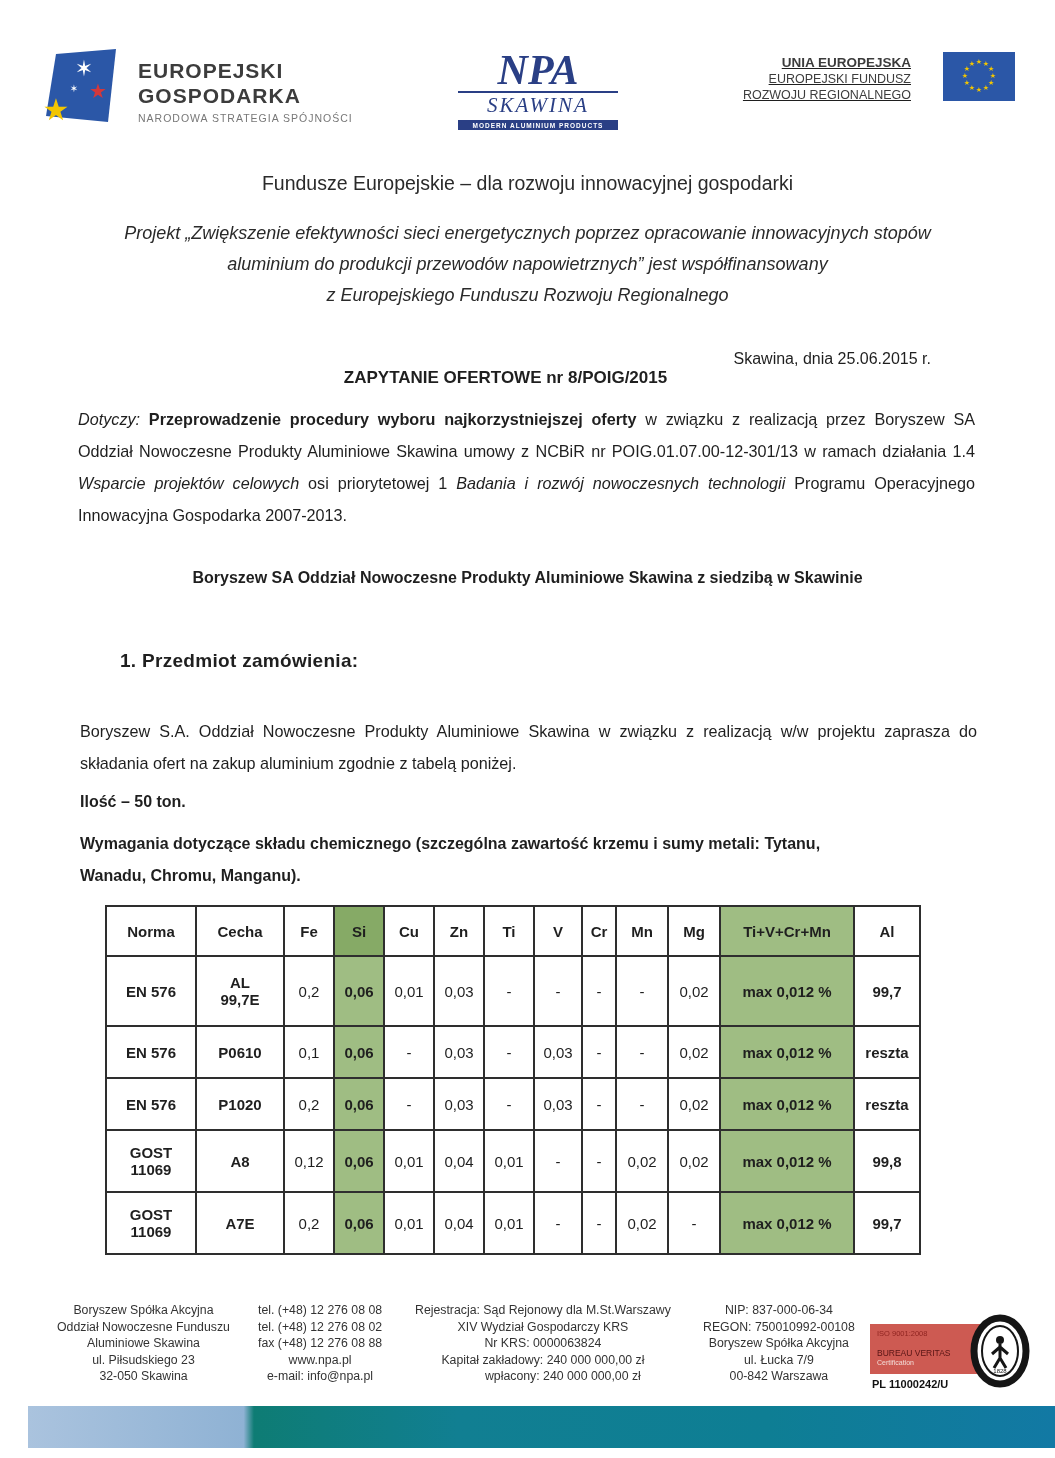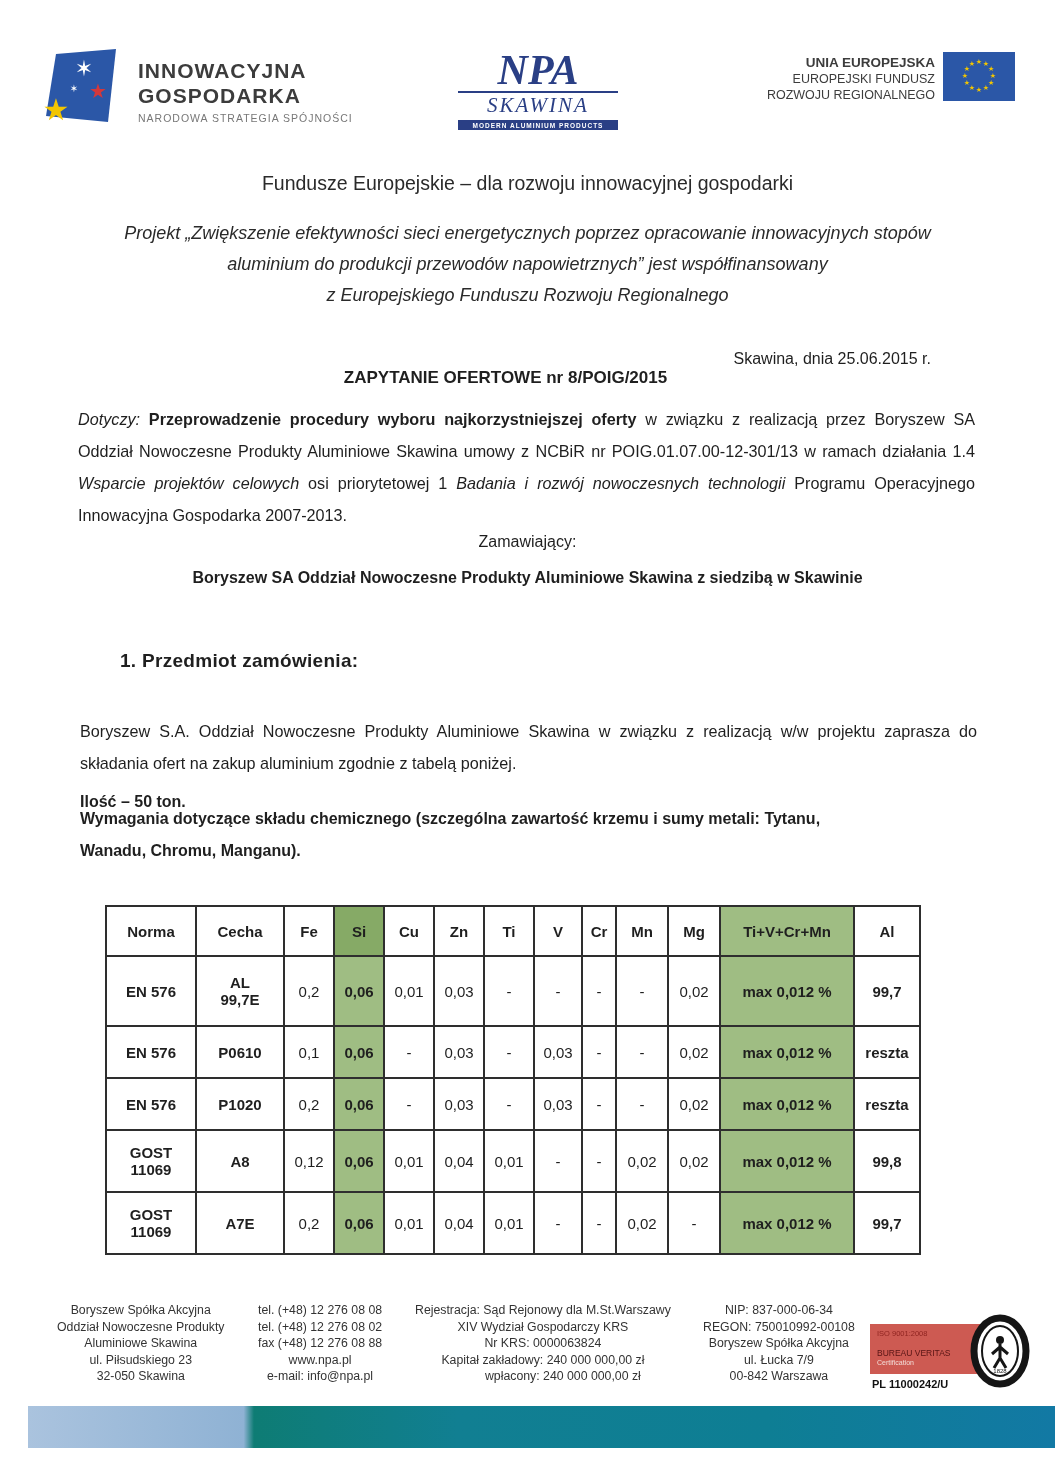--- a/index.html
+++ b/index.html
@@ -20,39 +20,39 @@
   .logo-ig{position:absolute;left:0;top:4px;display:flex;align-items:flex-start;}
   .ig-flag{width:84px;height:86px;flex:0 0 auto;}
   .ig-text{margin-left:14px;padding-top:12px;}
   .ig-line{font-size:21px;font-weight:bold;letter-spacing:1px;color:#3c3c3c;line-height:25px;}
   .ig-sub{margin-top:4px;font-size:10.5px;letter-spacing:1px;color:#777;}
   .logo-npa{position:absolute;left:418px;top:8px;width:160px;text-align:center;}
   .npa-name{font-family:"Liberation Serif",serif;font-style:italic;font-weight:bold;font-size:42px;line-height:40px;color:var(--navy);}
   .npa-city{font-family:"Liberation Serif",serif;font-style:italic;font-size:21px;letter-spacing:2px;color:var(--navy);border-top:2px solid var(--navy);margin-top:1px;padding-top:0px;}
   .npa-strip{margin-top:2px;background:var(--navy);color:#fff;font-size:6.5px;font-weight:bold;letter-spacing:1px;padding:2px 0 1px;}
   .logo-eu{position:absolute;right:0;top:10px;display:flex;align-items:flex-start;}
-  .eu-text{text-align:right;margin-right:8px;padding-top:2px;}
+  .eu-text{text-align:right;margin-right:32px;padding-top:2px;text-decoration:underline;}
   .eu-l1{font-size:13.5px;font-weight:bold;color:#3c3c3c;line-height:17px;}
   .eu-l23{font-size:12.5px;color:#3c3c3c;line-height:16px;}
   .eu-flag{width:72px;height:49px;}
 
   
   .doc-title{position:absolute;top:172px;left:0;right:0;text-align:center;font-size:19.5px;color:#2a2a2a;}
   .project{position:absolute;top:218px;left:70px;right:70px;text-align:center;font-style:italic;font-size:18px;line-height:31px;white-space:pre-line;color:#2a2a2a;}
   .date-line{position:absolute;top:330px;right:124px;font-size:16px;margin-top:20px;}
   .zap-heading{position:absolute;top:368px;left:0;right:44px;text-align:center;font-weight:bold;font-size:17px;}
   .dotyczy{position:absolute;top:403px;left:78px;right:80px;font-size:16.2px;line-height:32px;text-align:justify;}
   .zamawiajacy{position:absolute;top:533px;left:0;right:0;text-align:center;font-size:16px;}
   .zam-value{position:absolute;top:569px;left:0;right:0;text-align:center;font-size:16px;font-weight:bold;}
 
   
   .sec-heading{position:absolute;top:650px;left:120px;font-size:19px;font-weight:bold;letter-spacing:.3px;}
   .sec-para{position:absolute;top:715px;left:80px;right:78px;font-size:16.2px;line-height:32px;text-align:justify;}
   .ilosc{position:absolute;top:793px;left:80px;font-size:16px;font-weight:bold;}
-  .wymagania{position:absolute;top:803px;left:80px;right:78px;font-size:16px;font-weight:bold;line-height:32px;white-space:pre-line;}
+  .wymagania{position:absolute;top:828px;left:80px;right:78px;font-size:16px;font-weight:bold;line-height:32px;white-space:pre-line;}
 
   
   .spec-table{position:absolute;top:905px;left:105px;border-collapse:collapse;table-layout:fixed;}
   .spec-table td,.spec-table th{border:2px solid #2e2e2e;text-align:center;vertical-align:middle;font-size:15px;padding:2px 1px;}
   .spec-table th{font-weight:bold;height:50px;}
   .spec-table tr.r0 td{height:70px;}
   .spec-table tr.r1 td{height:52px;}
   .spec-table tr.r2 td{height:52px;}
   .spec-table tr.r3 td{height:62px;}
   .spec-table tr.r4 td{height:62px;}
@@ -93,21 +93,21 @@
 
     <div class="logo-ig">
       <svg class="ig-flag" viewBox="0 0 84 86">
         <polygon points="16,8 76,3 68,76 6,70" fill="#2b57a7"></polygon>
         <text x="44" y="30" font-size="22" fill="#ffffff" text-anchor="middle">✶</text>
         <text x="58" y="52" font-size="20" fill="#d2383c" text-anchor="middle">★</text>
         <text x="34" y="46" font-size="10" fill="#ffffff" text-anchor="middle">✶</text>
         <text x="16" y="74" font-size="30" fill="#f2c500" text-anchor="middle">★</text>
       </svg>
       <div class="ig-text">
-        <div class="ig-line">INNOWACYJNA</div>
+        <div class="ig-line">EUROPEJSKI</div>
         <div class="ig-line">GOSPODARKA</div>
         <div class="ig-sub">NARODOWA STRATEGIA SPÓJNOŚCI</div>
       </div>
     </div>
 
     <div class="logo-npa">
       <div class="npa-name">NPA</div>
       <div class="npa-city">SKAWINA</div>
       <div class="npa-strip">MODERN ALUMINIUM PRODUCTS</div>
     </div>
@@ -146,21 +146,20 @@
   <div class="zap-heading">ZAPYTANIE OFERTOWE nr 8/POIG/2015</div>
 
   <p class="dotyczy"><i>Dotyczy:</i>
     <b>Przeprowadzenie procedury wyboru najkorzystniejszej oferty</b>
     <span>w związku z realizacją przez Boryszew SA Oddział Nowoczesne Produkty Aluminiowe Skawina  umowy z NCBiR nr POIG.01.07.00-12-301/13 w ramach działania 1.4</span>
     <i>Wsparcie projektów celowych</i>
     <span>osi priorytetowej 1</span>
     <i>Badania i rozwój nowoczesnych technologii</i>
     <span>Programu Operacyjnego Innowacyjna Gospodarka 2007-2013.</span></p>
 
-  <div class="zamawiajacy">Zamawiający:</div>
   <div class="zam-value">Boryszew SA Oddział Nowoczesne Produkty Aluminiowe Skawina z siedzibą w Skawinie</div>
 
   <div class="sec-heading">1. Przedmiot zamówienia:</div>
   <p class="sec-para">Boryszew S.A. Oddział Nowoczesne Produkty Aluminiowe Skawina w związku z realizacją w/w projektu zaprasza do składania ofert na zakup aluminium zgodnie z tabelą poniżej.</p>
   <div class="ilosc">Ilość – 50 ton.</div>
   <div class="wymagania">Wymagania dotyczące składu chemicznego (szczególna zawartość krzemu i sumy metali: Tytanu,
 Wanadu, Chromu, Manganu).</div>
 
   <table class="spec-table">
     <colgroup>
@@ -271,21 +270,21 @@
       <td>-</td>
       <td class="g b">max 0,012 %</td>
       <td class="b">99,7</td>
     </tr>
   </tbody>
     </table>
 
   <div class="footer">
     <div class="fcol fcol1">
       <span class="fline">Boryszew Spółka Akcyjna</span>
-      <span class="fline">Oddział Nowoczesne Produkty</span>
+      <span class="fline">Oddział Nowoczesne Funduszu</span>
       <span class="fline">Aluminiowe Skawina</span>
       <span class="fline">ul. Piłsudskiego 23</span>
       <span class="fline">32-050 Skawina</span>
     </div>
     <div class="fcol fcol2">
       <span class="fline">tel. (+48) 12 276 08 08</span>
       <span class="fline">tel. (+48) 12 276 08 02</span>
       <span class="fline">fax (+48) 12 276 08 88</span>
       <span class="fline">www.npa.pl</span>
       <span class="fline">e-mail: info@npa.pl</span>

